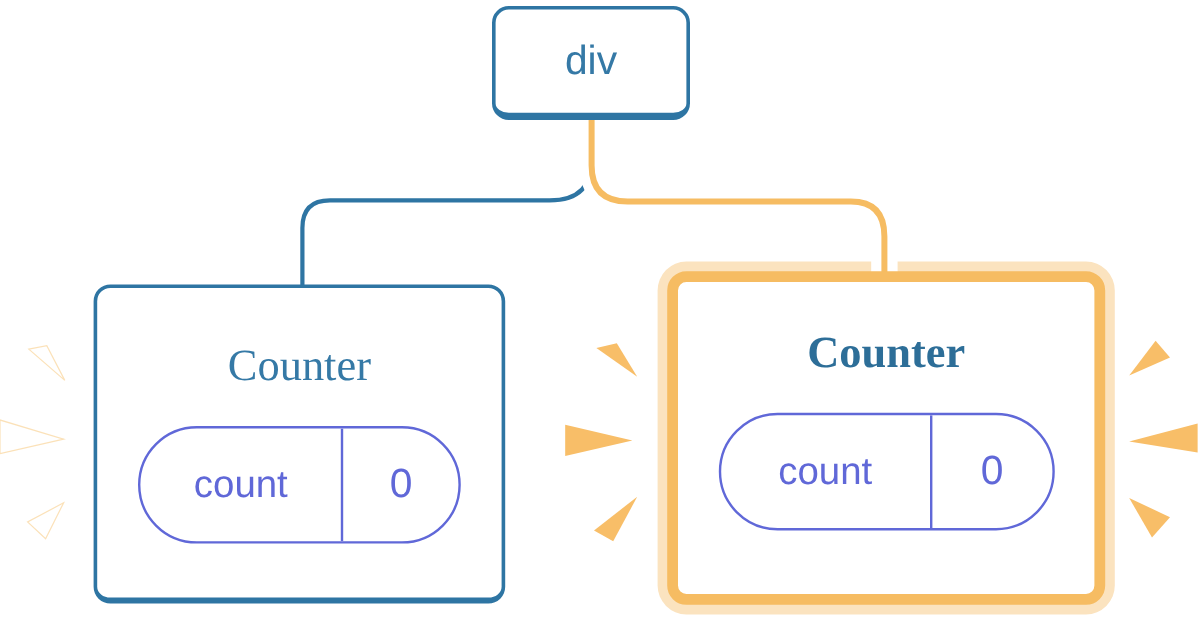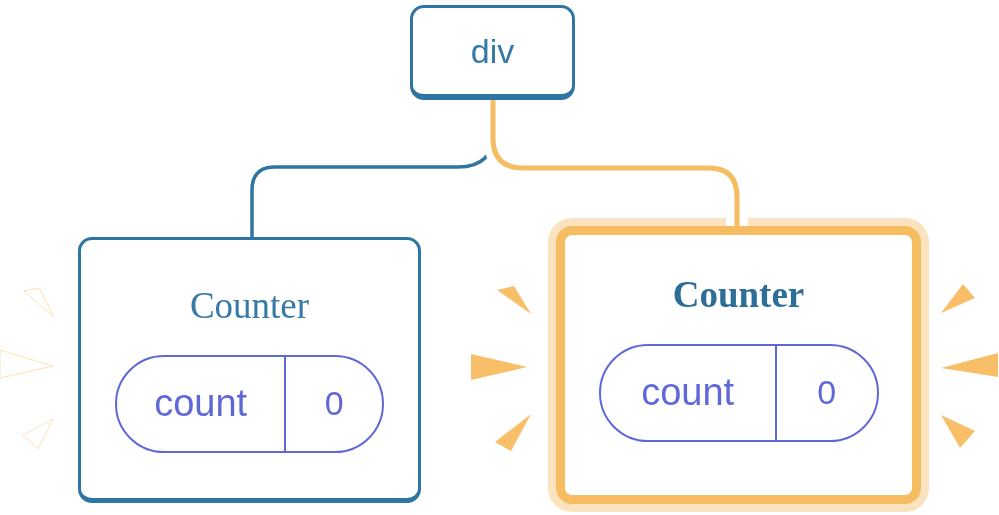--- a/index.html
+++ b/index.html
@@ -100,21 +100,21 @@
     border-radius: 60px;
     display: flex;
     overflow: hidden;
     background: var(--white);
   }
   .card-right-inner .pill { width: 280px; }
   .pill-key {
     flex: 1.75;
     border-right: 2px solid var(--purple);
     display: flex; align-items: center; justify-content: center;
-    font-size: 38px;
+    font-size: 32px;
     color: var(--purple);
   }
   .pill-val {
     flex: 1;
     display: flex; align-items: center; justify-content: center;
     font-size: 34px;
     color: var(--purple);
   }
 
   

